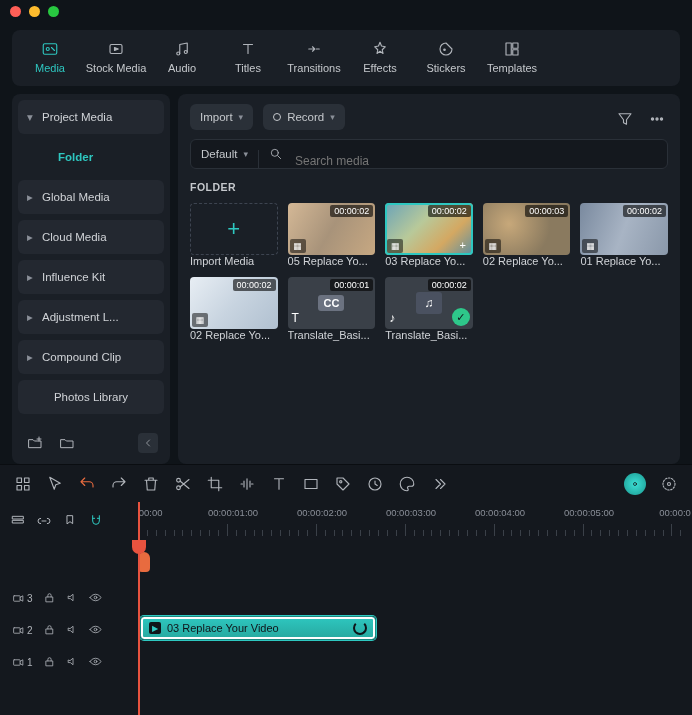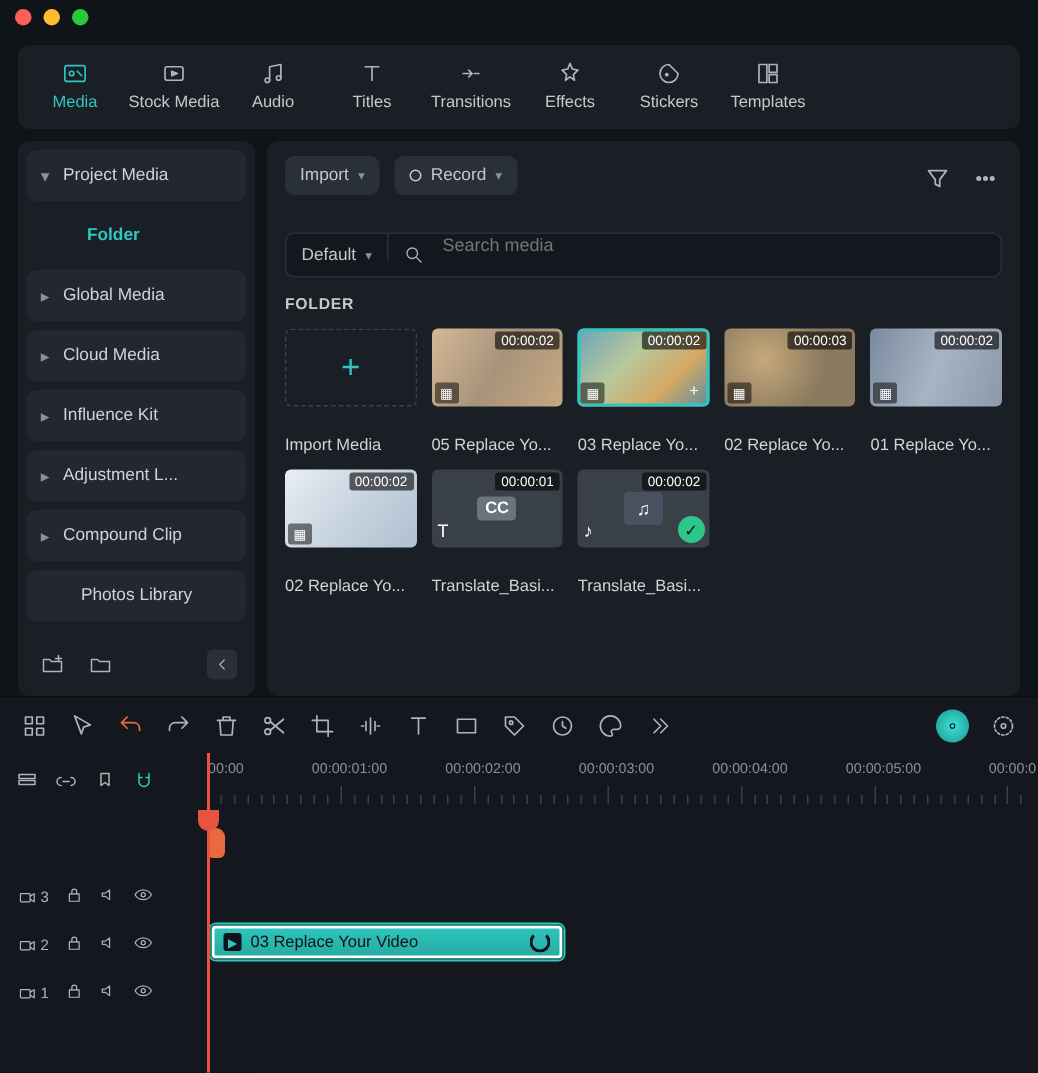--- a/index.html
+++ b/index.html
@@ -21,27 +21,27 @@
   .side-item.leaf { justify-content: center; }
   .side-item.leaf.folder { background: transparent; color: #2ec7c0; font-weight: 600; padding-left:40px; justify-content:flex-start;}
   .side-footer { margin-top: auto; display: flex; align-items: center; gap: 10px; padding: 4px 6px; color: #8a8f98; }
   .side-footer .spacer { flex: 1; }
   .collapse-btn { width: 20px; height: 20px; background: #2a3038; border-radius: 4px; display: flex; align-items:center; justify-content:center; cursor:pointer;}
   .browser { flex: 1; background: #1a1f26; border-radius: 8px; padding: 10px 12px; display: flex; flex-direction: column; overflow:hidden;}
   .browser-tools { display: flex; align-items: flex-end; gap: 10px; }
   .pill { background: #2a3038; border-radius: 6px; height: 26px; display: flex; align-items: center; padding: 0 10px; gap: 6px; cursor: pointer; font-size:11.5px;}
   .browser-tools .spacer { flex: 1; }
   .icon-btn { width: 22px; height: 22px; display:flex; align-items:center; justify-content:center; cursor:pointer; color:#b0b4ba;}
-  .search-row { display: flex; align-items: flex-start; margin-top: 25px; background: #14181e; border: 1px solid #2a3038; border-radius: 6px; height: 30px; }
+  .search-row { display: flex; align-items: flex-end; margin-top: 9px; background: #14181e; border: 1px solid #2a3038; border-radius: 6px; height: 30px; }
   .search-row .seg { padding: 0 10px; display:flex; align-items:center; gap:6px; height:100%; color:#c5c8cc; font-size:11.5px;}
   .search-row .divider { width:1px; height:18px; background:#2a3038; }
   .search-row input { flex:1; background: transparent; border: none; outline:none; color:#ec4899; font-size:12px; padding: 0 8px;}
   .section-label { margin-top: 12px; font-size: 10.5px; letter-spacing: 0.5px; color: #c5c8cc; font-weight:600;}
   .grid { display: grid; grid-template-columns: repeat(5, 1fr); gap: 10px; margin-top: 10px; }
-  .card { display:flex; flex-direction:column; gap:20px; cursor:pointer;}
+  .card { display:flex; flex-direction:column; gap:0; cursor:pointer;}
   .thumb { height: 52px; border-radius: 4px; position: relative; background:#2a3038; overflow:hidden; display:flex; align-items:center; justify-content:center;}
   .thumb.import { border:1px dashed #3d4450; background:#1a1f26;}
   .thumb .plus { color:#2ec7c0; font-size:22px; font-weight:300;}
   .thumb .timecode { position:absolute; top:2px; right:2px; background:rgba(0,0,0,0.6); font-size:9px; padding:1px 4px; border-radius:2px; color:#fff;}
   .thumb .type-icon { position:absolute; bottom:2px; left:2px; background:rgba(0,0,0,0.5); width:16px; height:14px; border-radius:2px; display:flex; align-items:center; justify-content:center; color:#fff; font-size:9px;}
   .thumb .add-icon { position:absolute; bottom:3px; right:3px; width:14px; height:14px; display:flex; align-items:center; justify-content:center; color:#fff; font-size:11px;}
   .thumb.sel { outline: 2px solid #2ec7c0; outline-offset:-2px;}
   .thumb .cc { background:#6b7280; color:#fff; font-size:11px; font-weight:700; padding:2px 5px; border-radius:3px;}
   .thumb .music { background:#4a5160; width:26px; height:22px; border-radius:3px; display:flex; align-items:center; justify-content:center; color:#fff;}
   .thumb .check { position:absolute; bottom:3px; right:3px; width:18px; height:18px; background:#2ec78a; border-radius:50%; display:flex; align-items:center; justify-content:center; color:#0f1419; font-size:11px;}

